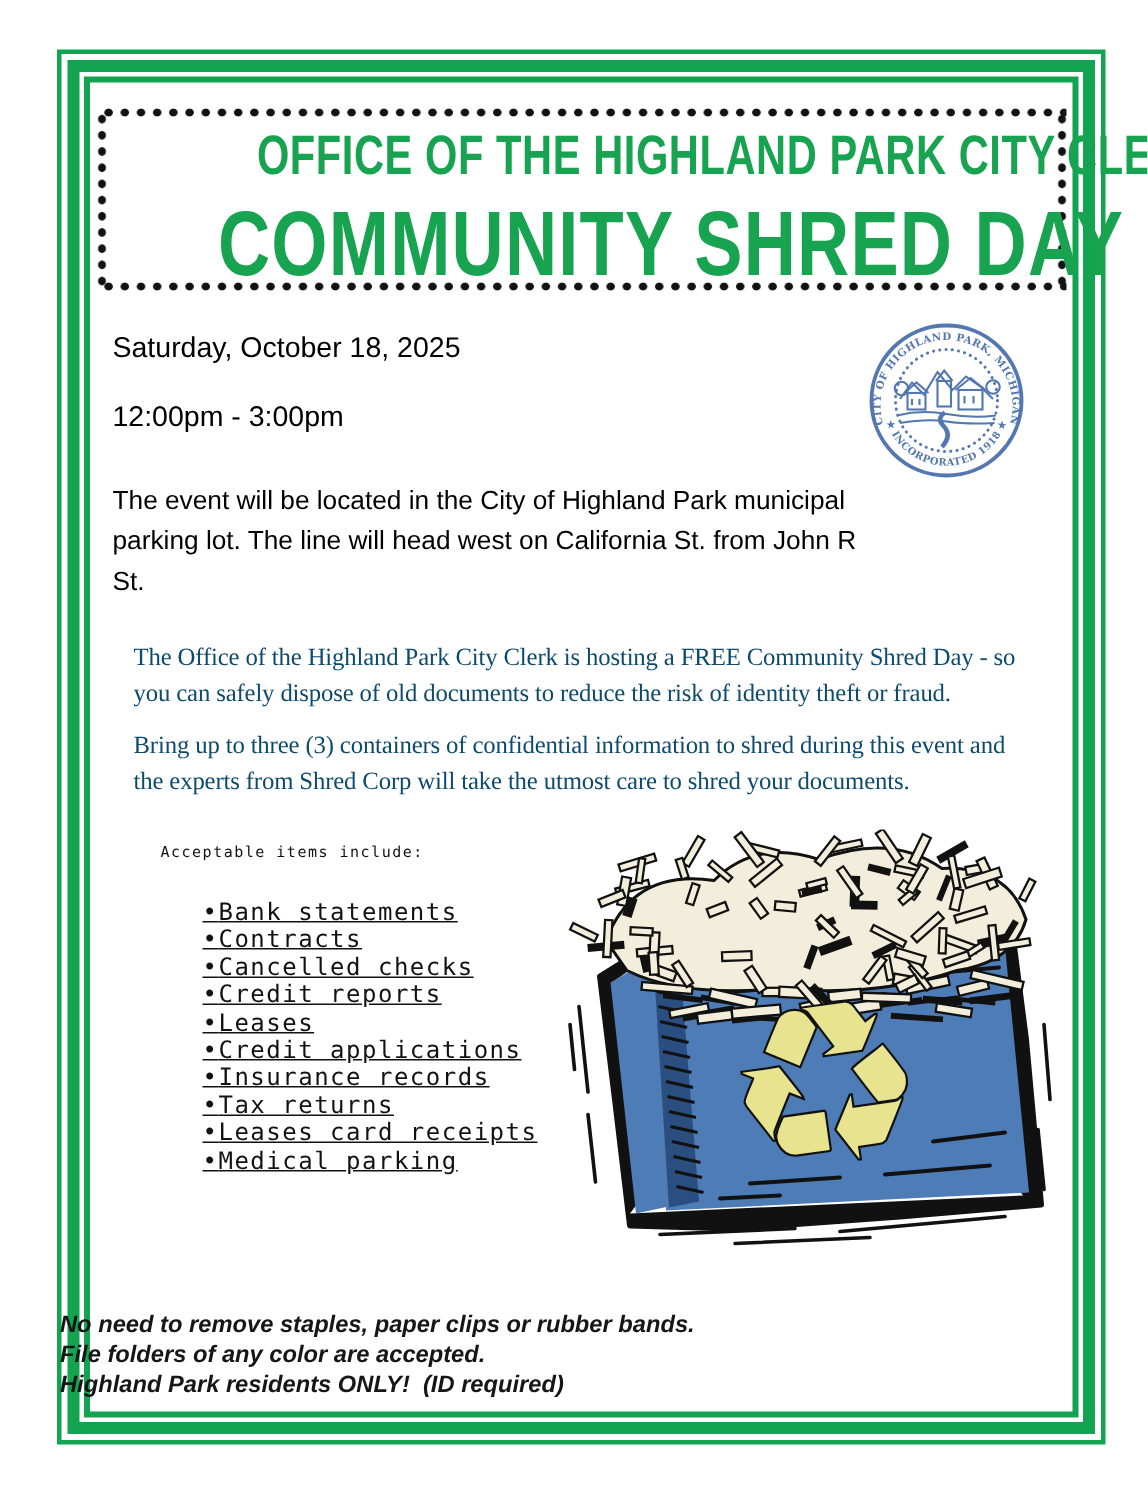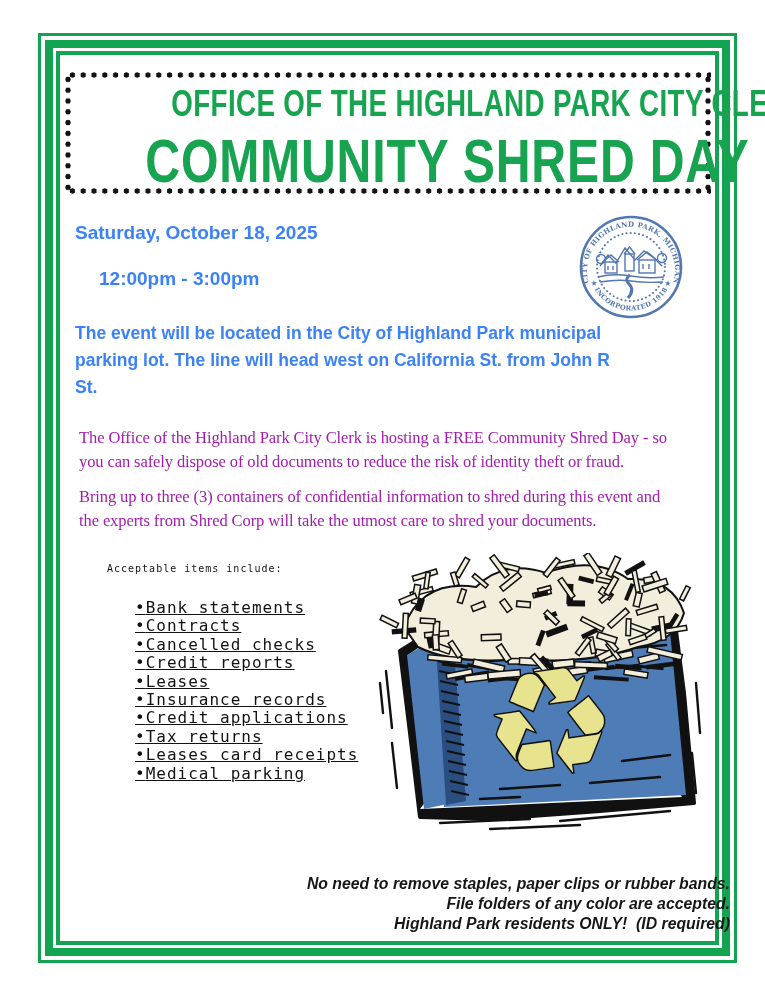--- a/index.html
+++ b/index.html
@@ -25,40 +25,40 @@
     background-size:10.8px 6.4px,10.8px 6.4px,6.4px 10.8px,6.4px 10.8px;
     text-align:center;}
   .title1{margin-top:13px;line-height:38px;white-space:nowrap;}
   .title1 span{display:inline-block;transform:scaleX(.75);transform-origin:50% 50%;
     font-size:37px;font-weight:bold;letter-spacing:.5px;color:#17A350;}
   .title2{margin-top:1px;line-height:60px;white-space:nowrap;}
   .title2 span{display:inline-block;transform:scaleX(.79);transform-origin:50% 50%;
     font-size:61px;font-weight:bold;letter-spacing:1px;color:#17A350;}
 
   .abs{position:absolute;}
-  .bold-sans{font-weight:bold;color:#3b82f6;}
+  .bold-sans{font-weight:normal;color:#000000;}
   .date-line{left:75px;top:222px;font-size:19px;}
-  .time-line{left:75px;top:268px;font-size:19px;margin-left:24px;}
+  .time-line{left:75px;top:268px;font-size:19px;}
   .loc-para{left:75px;top:320px;width:630px;font-size:17.5px;line-height:27.2px;}
 
-  .serif-para{left:79px;top:426px;width:645px;font-family:"Liberation Serif",serif;
-    font-size:16.5px;line-height:24px;color:#a21caf;letter-spacing:-.1px;}
+  .serif-para{left:89px;top:426px;width:645px;font-family:"Liberation Serif",serif;
+    font-size:16.5px;line-height:24px;color:#0c4a6e;letter-spacing:-.1px;}
   .serif-para.p2{top:485px;}
 
   .mono-head{left:107px;top:563px;font-family:"DejaVu Sans Mono",monospace;
     font-size:10px;letter-spacing:1px;color:#121212;}
   .mono-list{left:135px;top:599px;font-family:"DejaVu Sans Mono",monospace;
     font-size:16px;letter-spacing:1px;color:#121212;list-style:none;margin:0;padding:0;text-decoration:underline;}
   .mono-list li{line-height:18.4px;white-space:nowrap;}
   .mono-list li::before{content:"\2022";}
 
   .seal{left:578px;top:214px;width:106px;height:106px;}
   .illus{left:370px;top:553px;width:334px;height:284px;}
 
-  .notes{left:40px;top:874px;width:690px;text-align:right;
+  .notes{left:40px;top:874px;width:690px;text-align:left;
     font-weight:bold;font-style:italic;font-size:15.8px;line-height:20px;color:#161616;}
 </style>
 </head>
 <body>
 
 <div class="page">
 
   <div class="frame">
     <div class="f1"></div>
     <div class="f2"></div>
@@ -131,22 +131,22 @@
 
   <div class="abs mono-head">Acceptable items include:</div>
 
   <ul class="abs mono-list">
 
   <li>Bank statements</li>
       <li>Contracts</li>
       <li>Cancelled checks</li>
       <li>Credit reports</li>
       <li>Leases</li>
+      <li>Credit applications</li>
       <li>Insurance records</li>
-      <li>Credit applications</li>
       <li>Tax returns</li>
       <li>Leases card receipts</li>
       <li>Medical parking</li>
     </ul>
 
   <svg class="abs illus" viewBox="0 0 334 284">
     <g stroke="#111111" stroke-width="2.4" stroke-linecap="round">
       <line x1="16" y1="118" x2="22" y2="175"></line>
       <line x1="22" y1="190" x2="27" y2="235"></line>
       <line x1="10" y1="130" x2="13" y2="160"></line>

